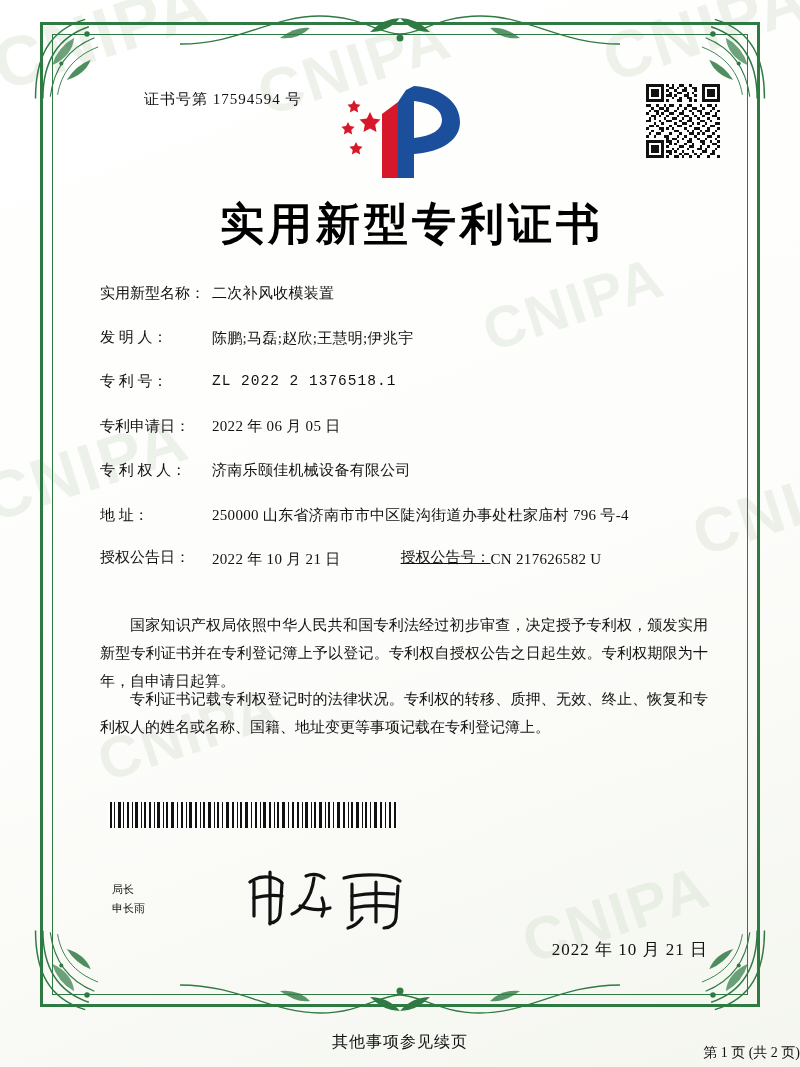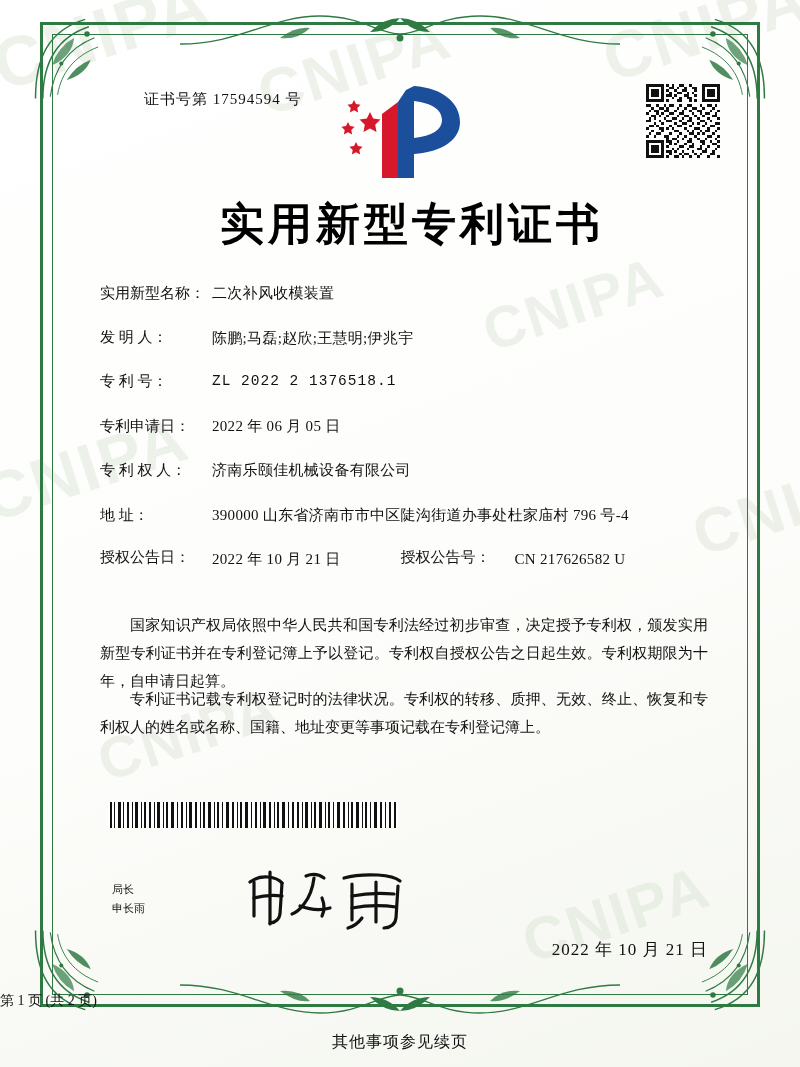--- a/index.html
+++ b/index.html
@@ -94,21 +94,21 @@
     letter-spacing:.3px;
     line-height:1.5;
   }
   .row .val.mono{
     font-family:"Liberation Mono","DejaVu Sans Mono",monospace;
     letter-spacing:1px;
     font-size:14.5px;
   }
   .row.split .seg{display:flex;align-items:flex-start;}
   .row.split .seg2{margin-left:60px;}
-  .row.split .lbl2{white-space:nowrap;margin-right:24px;}
+  .row.split .lbl2{white-space:nowrap;margin-right:0;text-decoration:underline;}
 
   
   .para{
     position:absolute;left:100px;right:92px;
     font-size:15px;line-height:1.85;color:#111;
     text-align:justify;
     text-indent:2em;
   }
   .para1{top:612px;}
   .para2{top:686px;}
@@ -129,22 +129,22 @@
     width:190px;height:70px;color:#111;
   }
   .sig-mark svg{display:block;width:100%;height:100%;}
 
   .issue-date{
     position:absolute;right:92px;top:938px;
     font-size:17px;color:#111;letter-spacing:1px;
   }
 
   .page-num{
-    position:absolute;left:0;right:0;top:992px;
-    text-align:left;font-size:14px;color:#111;
+    position:absolute;left:0;right:0;top:1044px;
+    text-align:right;font-size:14px;color:#111;
   }
 
   .footnote{
     position:absolute;left:0;right:0;bottom:14px;
     text-align:center;font-size:16px;color:#111;letter-spacing:1px;
   }
 </style>
 </head>
 <body>
 
@@ -478,21 +478,21 @@
       <div class="val">2022 年 06 月 05 日</div>
     </div>
 
     <div class="row">
       <div class="lbl">专 利 权 人：</div>
       <div class="val">济南乐颐佳机械设备有限公司</div>
     </div>
 
     <div class="row">
       <div class="lbl">地 址：</div>
-      <div class="val">390000 山东省济南市市中区陡沟街道办事处杜家庙村 796 号-4</div>
+      <div class="val">250000 山东省济南市市中区陡沟街道办事处杜家庙村 796 号-4</div>
     </div>
 
     <div class="row split">
       <div class="seg">
         <div class="lbl">授权公告日：</div>
         <div class="val">2022 年 10 月 21 日</div>
       </div>
       <div class="seg seg2">
         <div class="lbl2">授权公告号：</div>
         <div class="val">CN 217626582 U</div>

